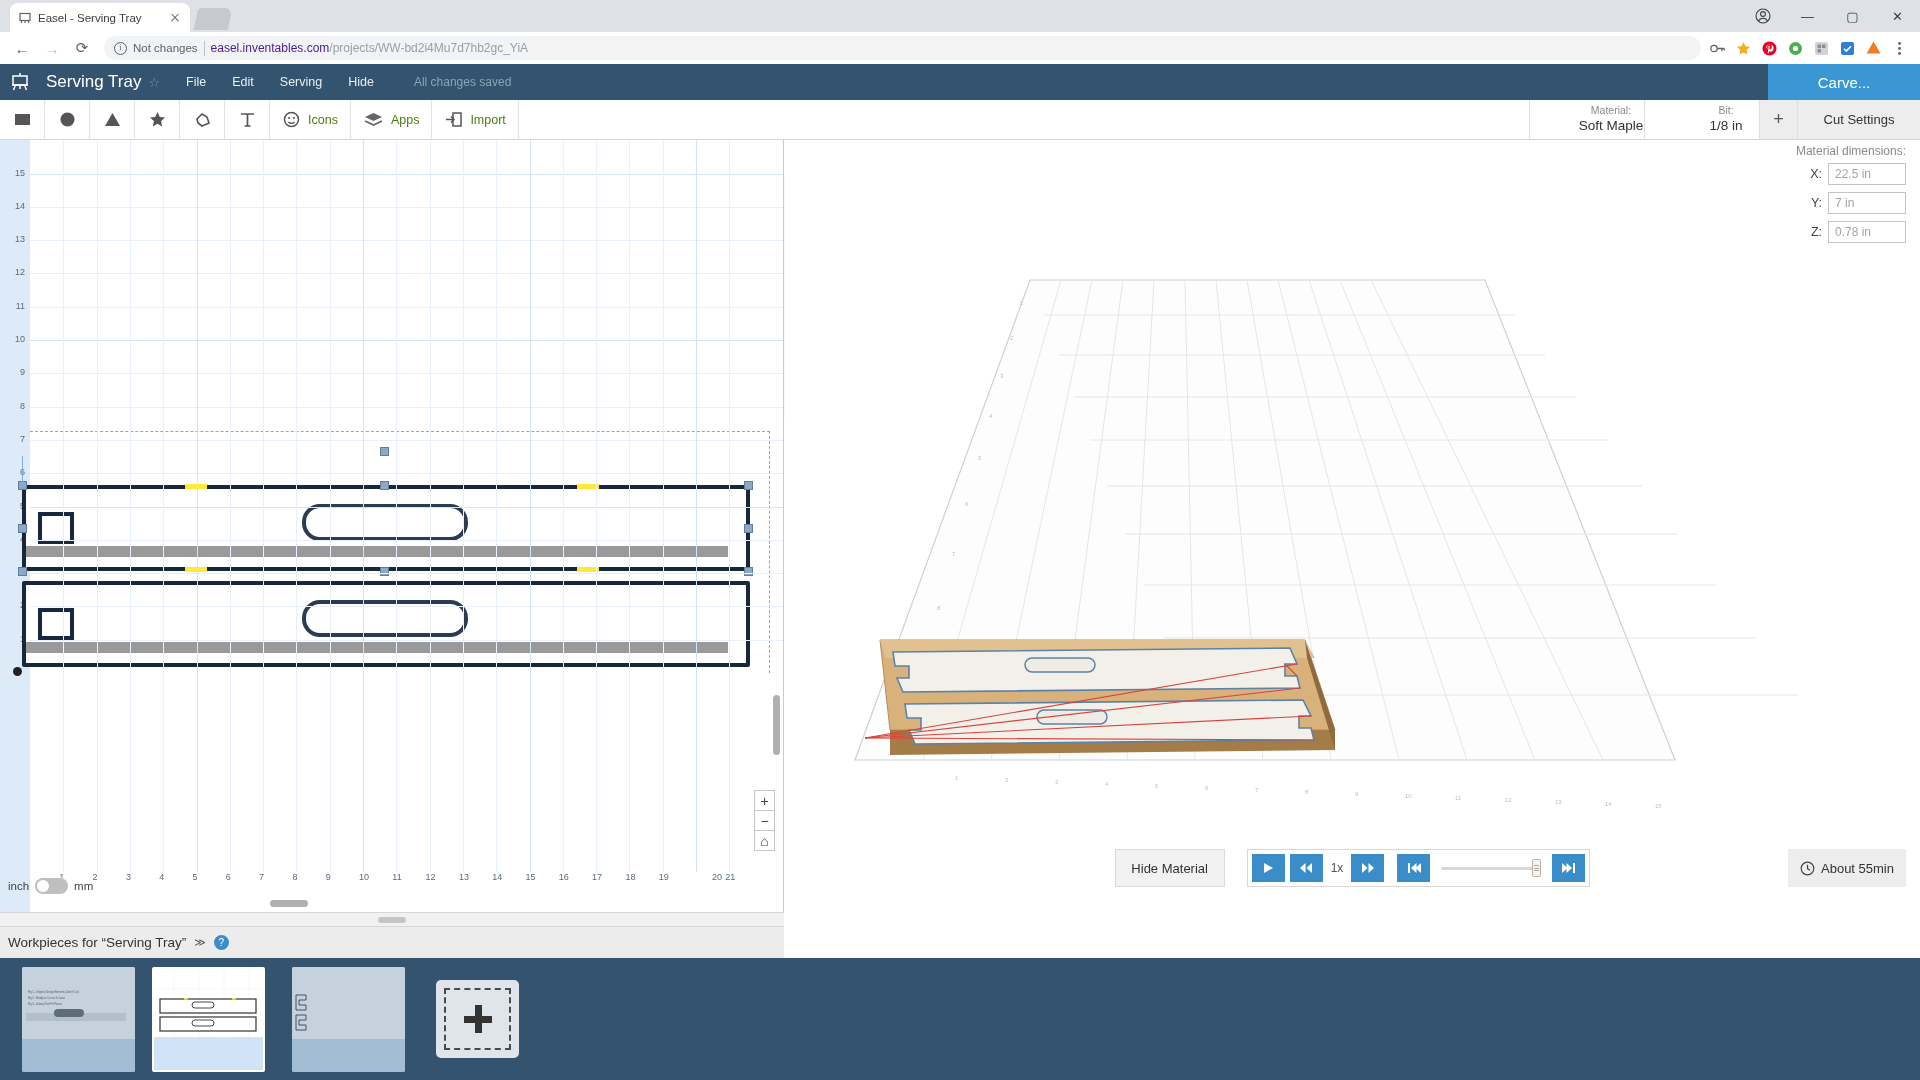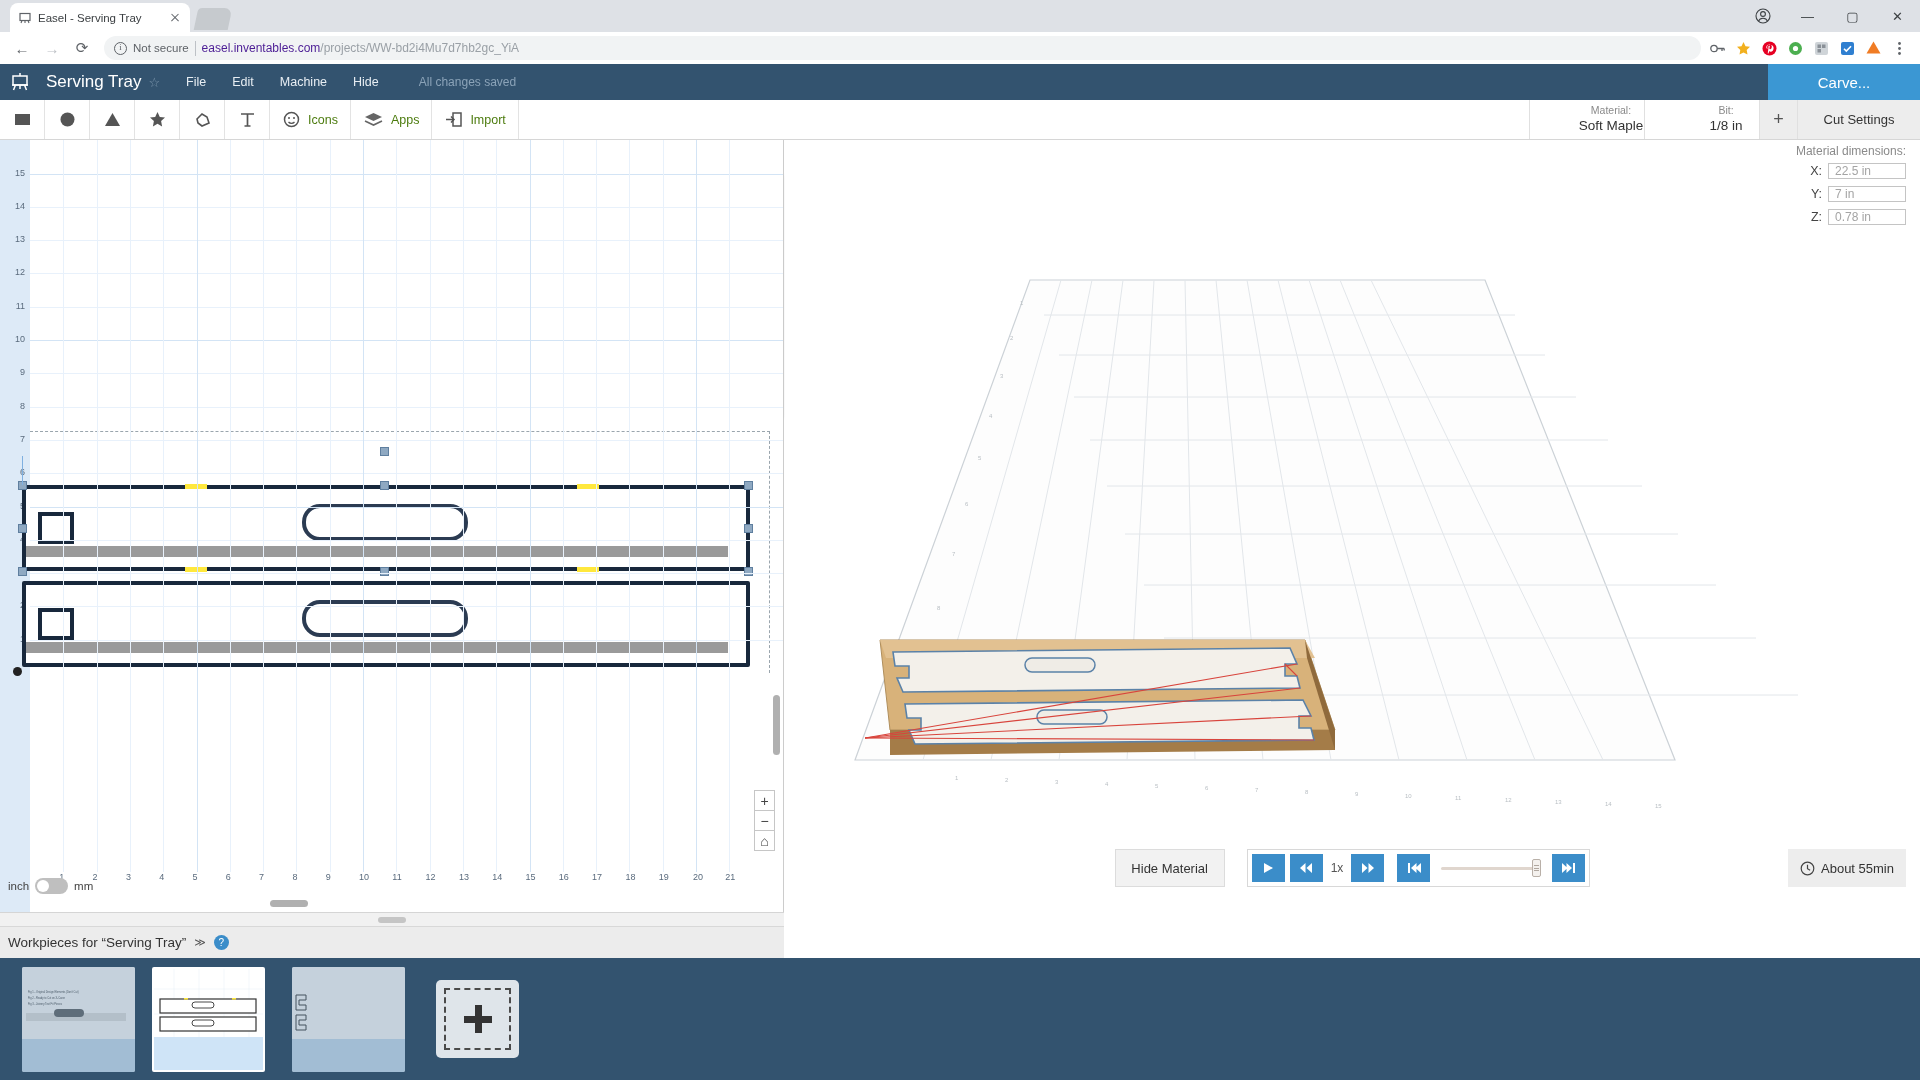--- a/index.html
+++ b/index.html
@@ -158,21 +158,21 @@
                 background:#fff; border:1px solid #ccc; display:flex; flex-direction:column;
                 align-items:center; justify-content:center; gap:3px; cursor:pointer; }
   .panel-dots i { width:3px; height:3px; border-radius:50%; background:#777; display:block; }
 
   
   #preview-pane { position:absolute; left:785px; top:140px; width:1135px; height:772px; background:#fff; }
   #mat-dims { position:absolute; right:14px; top:4px; width:175px; }
   .md-title { font-size:12px; color:#8a8a8a; text-align:right; margin-bottom:5px; }
   .md-row { display:flex; align-items:center; justify-content:flex-end; gap:6px; margin-bottom:7px; }
   .md-lbl { font-size:12.5px; color:#444; }
-  .md-input { width:78px; height:16px; border:1px solid #c4c4c4; background:#fff; font-size:12px;
+  .md-input { width:78px; height:22px; border:1px solid #c4c4c4; background:#fff; font-size:12px;
               color:#a4a4a4; display:flex; align-items:center; padding:0 6px; }
 
   #stage3d { position:absolute; left:60px; top:120px; width:1010px; height:560px; }
   .bed-grid line { stroke:#e2e6ea; stroke-width:1; }
 
   #playback-bar { position:absolute; left:0; bottom:22px; width:1135px; height:44px;
                   display:flex; align-items:center; justify-content:center; gap:0; }
   .hide-mat-btn { width:110px; height:38px; background:#f2f2f2; border:1px solid #dcdcdc;
                   display:flex; align-items:center; justify-content:center; font-size:13px;
                   color:#333; cursor:pointer; }
@@ -257,21 +257,21 @@
       <span>←</span>
     </div>
     <div class="nav-btn disabled">
       <span>→</span>
     </div>
     <div class="nav-btn">
       <span>⟳</span>
     </div>
     <div class="urlbox">
       <span class="info-icon"></span>
-      <span class="notsecure">Not secure</span>
+      <span class="notsecure">Not changes</span>
       <span class="url-sep"></span>
       <span class="url-text"><b>easel.inventables.com</b><span>/projects/WW-bd2i4Mu7d7hb2gc_YiA</span></span>
     </div>
     <div class="omni-icons">
       <span class="oicon">
         <svg width="17" height="17" viewBox="0 0 17 17">
             <circle cx="5" cy="8.5" r="3.2" fill="none" stroke="#5f6368" stroke-width="1.3"></circle>
             <path d="M8.2 8.5h7M13 8.5v2.6M15.2 8.5v2" stroke="#5f6368" stroke-width="1.3" fill="none"></path>
           </svg>
       </span>
@@ -326,21 +326,21 @@
   <div class="easel-logo">
     <svg width="24" height="24" viewBox="0 0 24 24">
       <rect x="5" y="6" width="14" height="9" fill="none" stroke="#fff" stroke-width="1.5"></rect>
       <path d="M12 3v3M4 15h16M7.5 15l-2 5M16.5 15l2 5M12 15v4" stroke="#fff" stroke-width="1.5" fill="none"></path>
     </svg>
   </div>
   <div class="proj-title">Serving Tray</div>
   <div class="star-icon">☆</div>
   <div class="menu-item">File</div>
   <div class="menu-item">Edit</div>
-  <div class="menu-item">Machine</div>
+  <div class="menu-item">Serving</div>
   <div class="menu-item">Hide</div>
   <div class="saved-note">All changes saved</div>
   <div class="carve-btn">Carve...</div>
 </div>
 
 <div id="toolbar">
   <div class="tool-cell">
     <svg width="19" height="19" viewBox="0 0 19 19">
         <rect x="2" y="4" width="15" height="11" fill="#555"></rect>
       </svg>
@@ -508,21 +508,21 @@
       <div class="rb" style="left: 329px;">10</div>
       <div class="rb" style="left: 362.3px;">11</div>
       <div class="rb" style="left: 395.6px;">12</div>
       <div class="rb" style="left: 428.9px;">13</div>
       <div class="rb" style="left: 462.2px;">14</div>
       <div class="rb" style="left: 495.5px;">15</div>
       <div class="rb" style="left: 528.8px;">16</div>
       <div class="rb" style="left: 562.1px;">17</div>
       <div class="rb" style="left: 595.4px;">18</div>
       <div class="rb" style="left: 628.7px;">19</div>
-      <div class="rb" style="left: 663px;">20</div>
+      <div class="rb" style="left: 682px;">20</div>
       <div class="rb" style="left: 695.3px;">21</div>
     </div>
 
   <div class="vscroll"></div>
   <div class="hscroll"></div>
 
   <div class="zoom-stack">
     <div class="zoom-btn">+</div>
     <div class="zoom-btn">−</div>
     <div class="zoom-btn">⌂</div>

